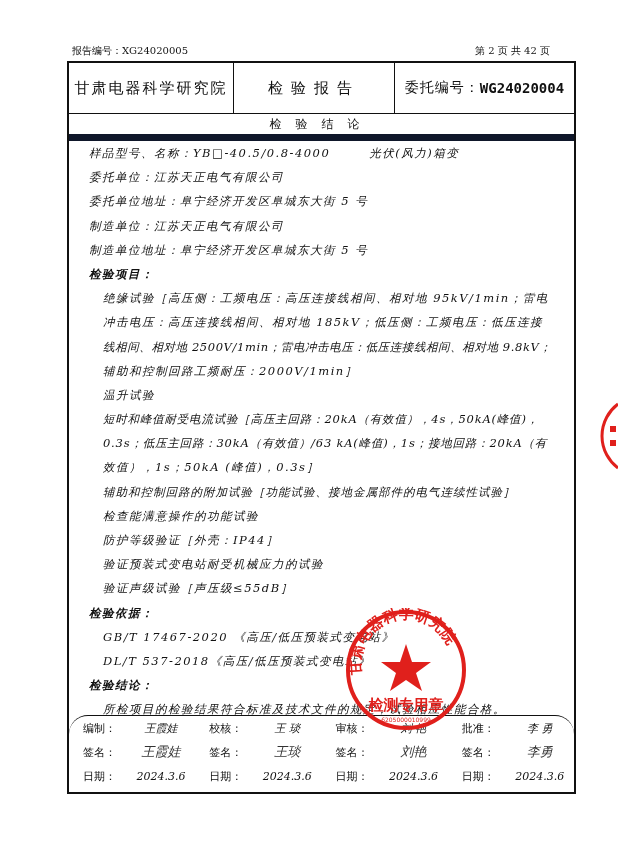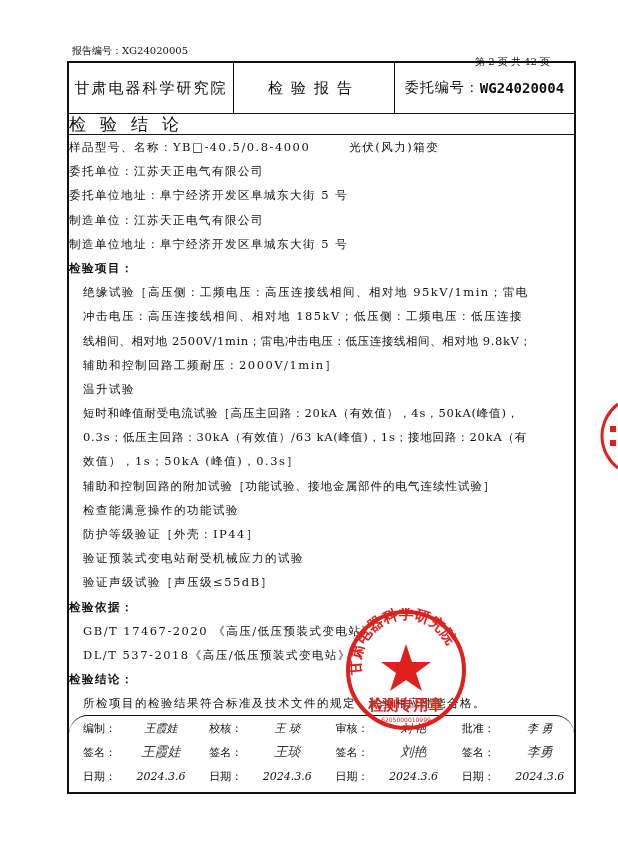--- a/index.html
+++ b/index.html
@@ -1,28 +1,28 @@
 <!DOCTYPE html>
 <html><head>
 <meta charset="utf-8">
 <style>
   html,body{margin:0;padding:0;background:#fff;}
   body{width:618px;height:863px;position:relative;overflow:hidden;font-family:"DejaVu Serif","Liberation Serif",serif;color:#111;}
   .topline{position:absolute;top:44px;left:72px;right:68px;height:16px;font-size:10px;}
   .topline .left{position:absolute;left:0;top:0;}
-  .topline .right{position:absolute;right:0;top:11px;}
+  .topline .right{position:absolute;right:0;top:0;}
   .sheet{position:absolute;left:67px;top:61px;width:509px;height:733px;border:2px solid #111;box-sizing:border-box;}
   .hdr{display:flex;height:50px;border-bottom:1px solid #111;}
   .hdr > div{display:flex;align-items:center;justify-content:center;font-size:15px;letter-spacing:2px;}
   .hdr .c1{width:164px;border-right:1px solid #111;}
   .hdr .c2{width:160px;border-right:1px solid #111;letter-spacing:8px;}
   .hdr .c3{flex:1;font-size:14px;letter-spacing:1px;}
   .hdr .c3 .code{font-family:"DejaVu Sans Mono","Liberation Mono",monospace;font-weight:bold;letter-spacing:0;}
-  .sec{height:20px;border-bottom:1px solid #0f172a;font-size:17px;letter-spacing:14px;line-height:20px;}
-  .body{position:relative;padding:0 0;font-size:11.5px;}
+  .sec{height:20px;border-bottom:7px solid #0f172a;text-align:center;font-size:12px;letter-spacing:14px;line-height:20px;}
+  .body{position:relative;padding:0 20px;font-size:11.5px;font-style:italic;}
   .line{height:24.2px;line-height:24.2px;white-space:nowrap;letter-spacing:1.5px;}
   .ind{padding-left:14px;}
   .bold{font-weight:bold;}
   .sig{position:absolute;left:0;right:0;bottom:0;height:76px;border-top:1px solid #111;font-size:11px;border-radius:19px;}
   .sig .row{display:flex;height:24px;align-items:center;}
   .sig .lab{width:58px;padding-left:14px;box-sizing:border-box;}
   .sig .val{width:69px;text-align:center;font-style:italic;}
   .handsig{font-family:"DejaVu Serif",serif;font-style:italic;color:#333;font-size:13px;}
   .stamp{position:absolute;left:344px;top:608px;width:124px;height:124px;pointer-events:none;}
   .edge-stamp{position:absolute;left:600px;top:400px;width:30px;height:72px;pointer-events:none;}

